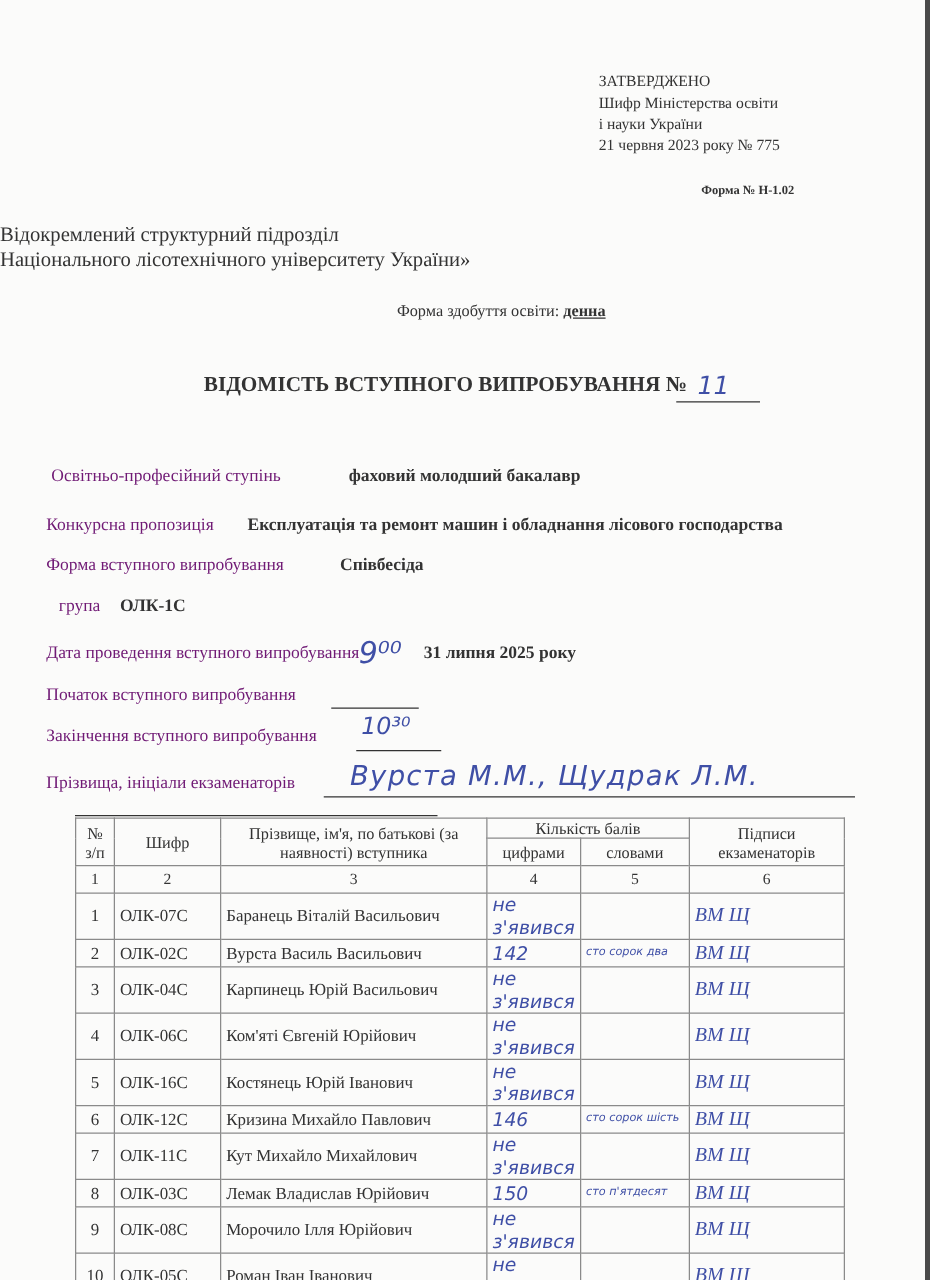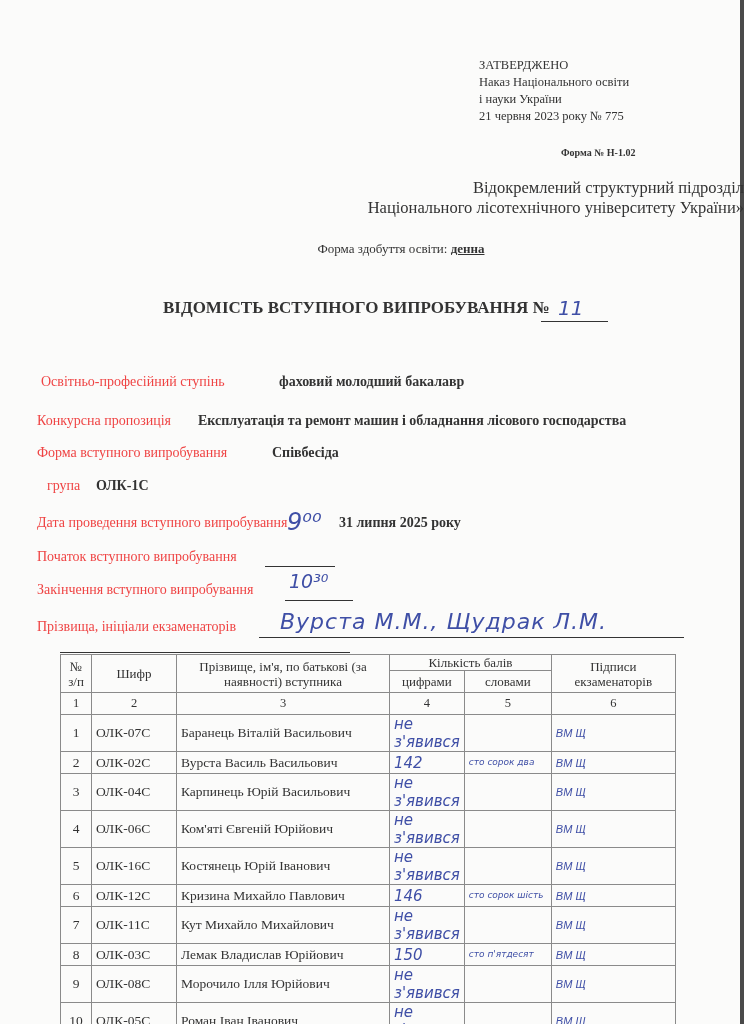--- a/index.html
+++ b/index.html
@@ -2,46 +2,46 @@
 <html><head>
 <meta charset="utf-8">
 <style>
   html, body { margin:0; padding:0; }
   body { width:744px; height:1024px; background:#fbfbfa; position:relative; overflow:hidden;
          font-family:"Liberation Serif", "DejaVu Serif", serif; color:#2a2a2a; }
   .edge { position:absolute; top:0; right:0; width:4px; height:1024px; background:#4a4a4a; }
   .abs { position:absolute; white-space:nowrap; }
   .approval { left:479px; top:57px; font-size:12.5px; line-height:17px; color:#333; }
   .form-no { left:561px; top:147px; font-size:10px; font-weight:bold; color:#333; }
-  .inst { left:0; width:744px; top:178px; text-align:right; font-size:16.5px; line-height:20px; color:#333; }
+  .inst { left:0; width:744px; top:178px; text-align:left; font-size:16.5px; line-height:20px; color:#333; }
   .study-form { left:0; width:744px; top:241px; text-align:center; font-size:13px; color:#333;padding-left:29px; }
   .study-form b { text-decoration:underline; }
   .title { left:163px; top:298px; font-size:17px; font-weight:bold; color:#333; }
   .title-line { position:absolute; left:541px; top:321px; width:67px; border-bottom:1px solid #333; }
   .hand { font-family:"DejaVu Sans", sans-serif; color:#3f4fa6; font-style:italic; }
   .num-hand { position:absolute; left:558px; top:296px; font-size:20px; }
-  .label { font-size:14px; color:#ef4444; }
+  .label { font-size:14px; color:#701a75; }
   .val { font-size:14px; font-weight:bold; color:#333; }
   .uline { position:absolute; border-bottom:1px solid #333; }
   table.grid { position:absolute; left:60px; top:654px; border-collapse:collapse; font-size:13.5px; color:#333; }
   table.grid td { border:1px solid #8a8a8a; padding:0 4px; height:21px; vertical-align:middle; }
   table.grid td.c { text-align:center; }
   .hcell { line-height:15px; font-size:13px; }
   .score { font-family:"DejaVu Sans", sans-serif; color:#3f4fa6; font-style:italic; font-size:15px; }
   .words { font-family:"DejaVu Sans", sans-serif; color:#3f4fa6; font-style:italic; font-size:9px; line-height:9px; }
-  .sig { font-family:Liberation Sans, sans-serif; color:#3f4fa6; font-style:italic; font-size:11px; }
+  .sig { font-family:Liberation Serif, serif; color:#3f4fa6; font-style:italic; font-size:16px; }
 </style>
 </head>
 <body>
 
 <div class="edge"></div>
 
 <div class="abs approval">
   <div>ЗАТВЕРДЖЕНО</div>
-  <div>Наказ Національного освіти</div>
+  <div>Шифр Міністерства освіти</div>
   <div>і науки України</div>
   <div>21 червня 2023 року № 775</div>
 </div>
 
 <div class="abs form-no">Форма № Н-1.02</div>
 
 <div class="abs inst">
   <div>Відокремлений структурний підрозділ</div>
   <div>Національного лісотехнічного університету України»</div>
 </div>

